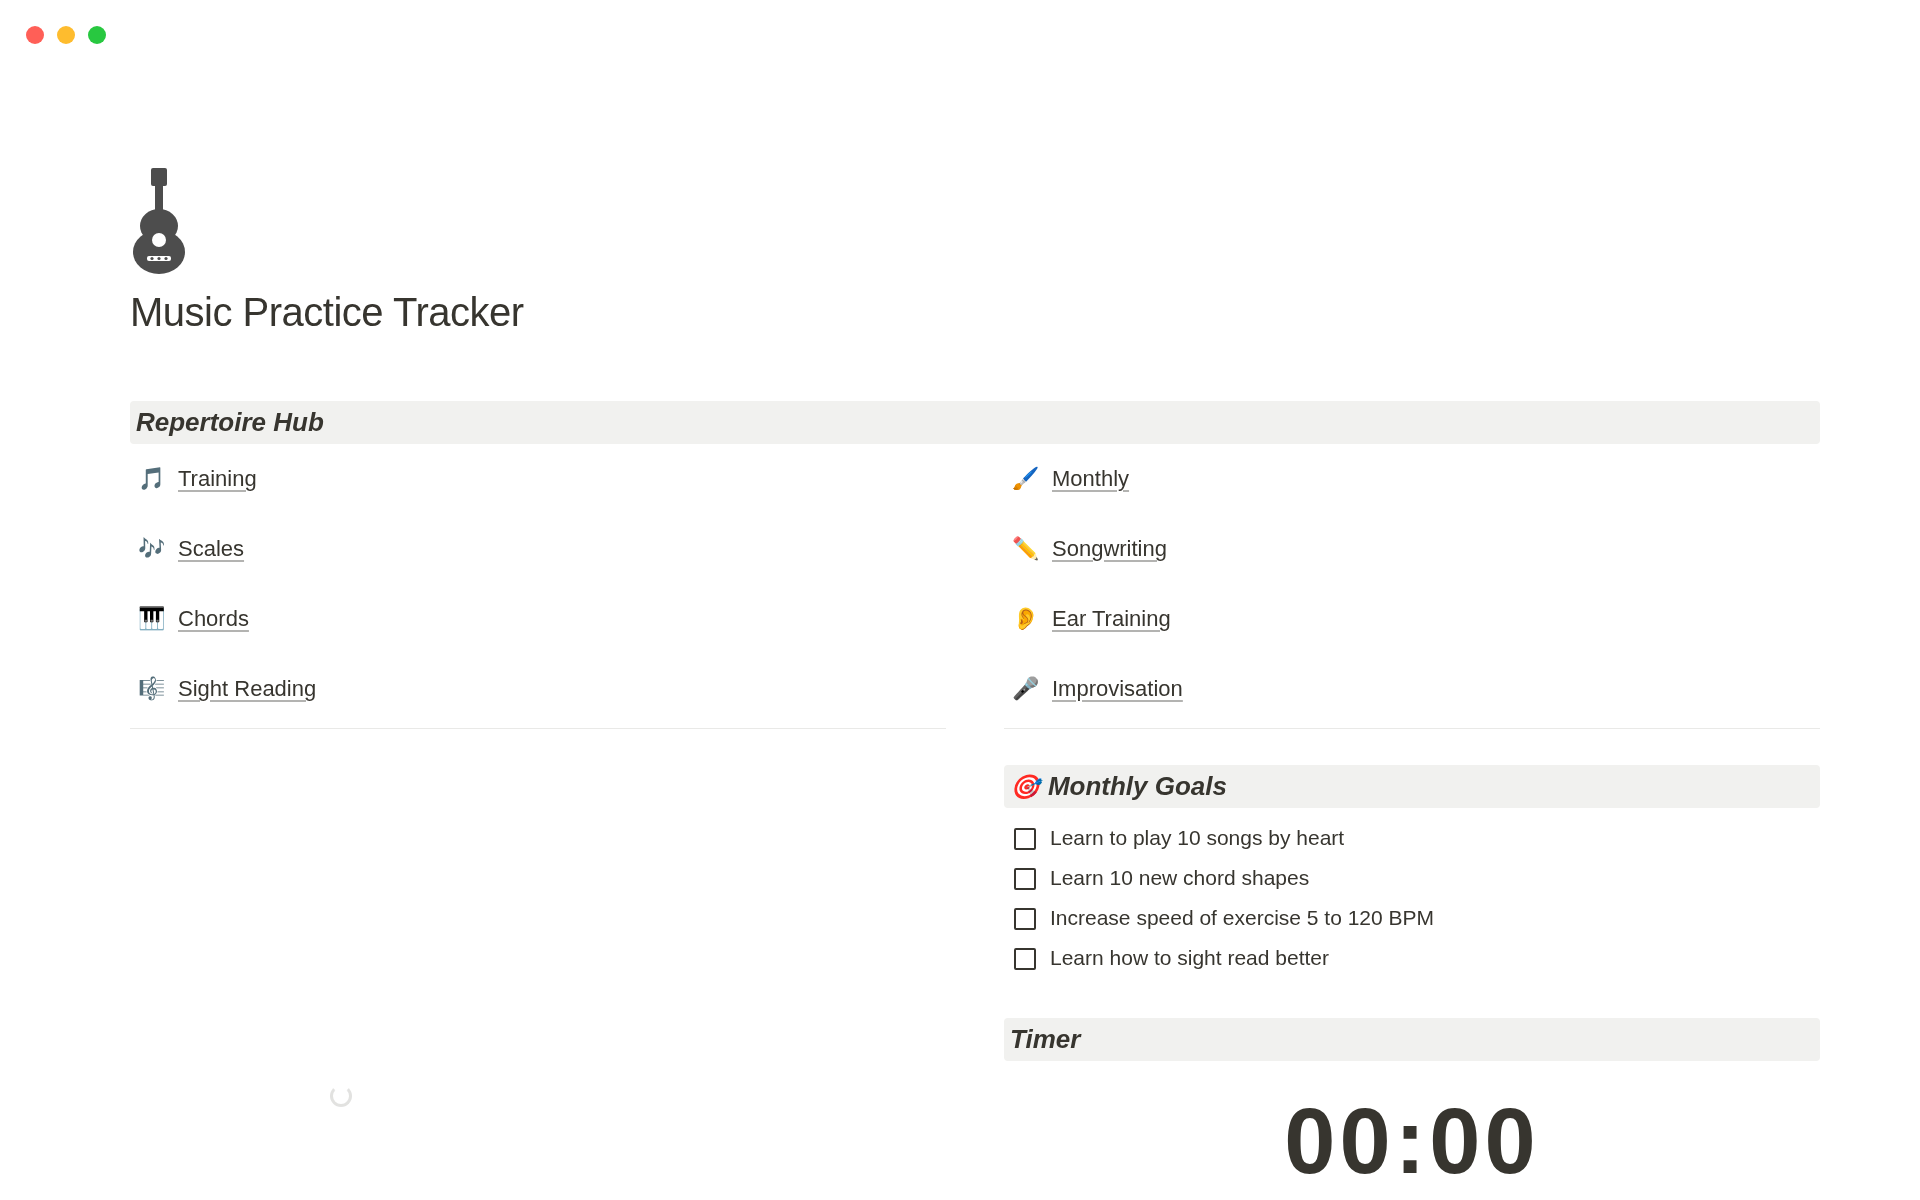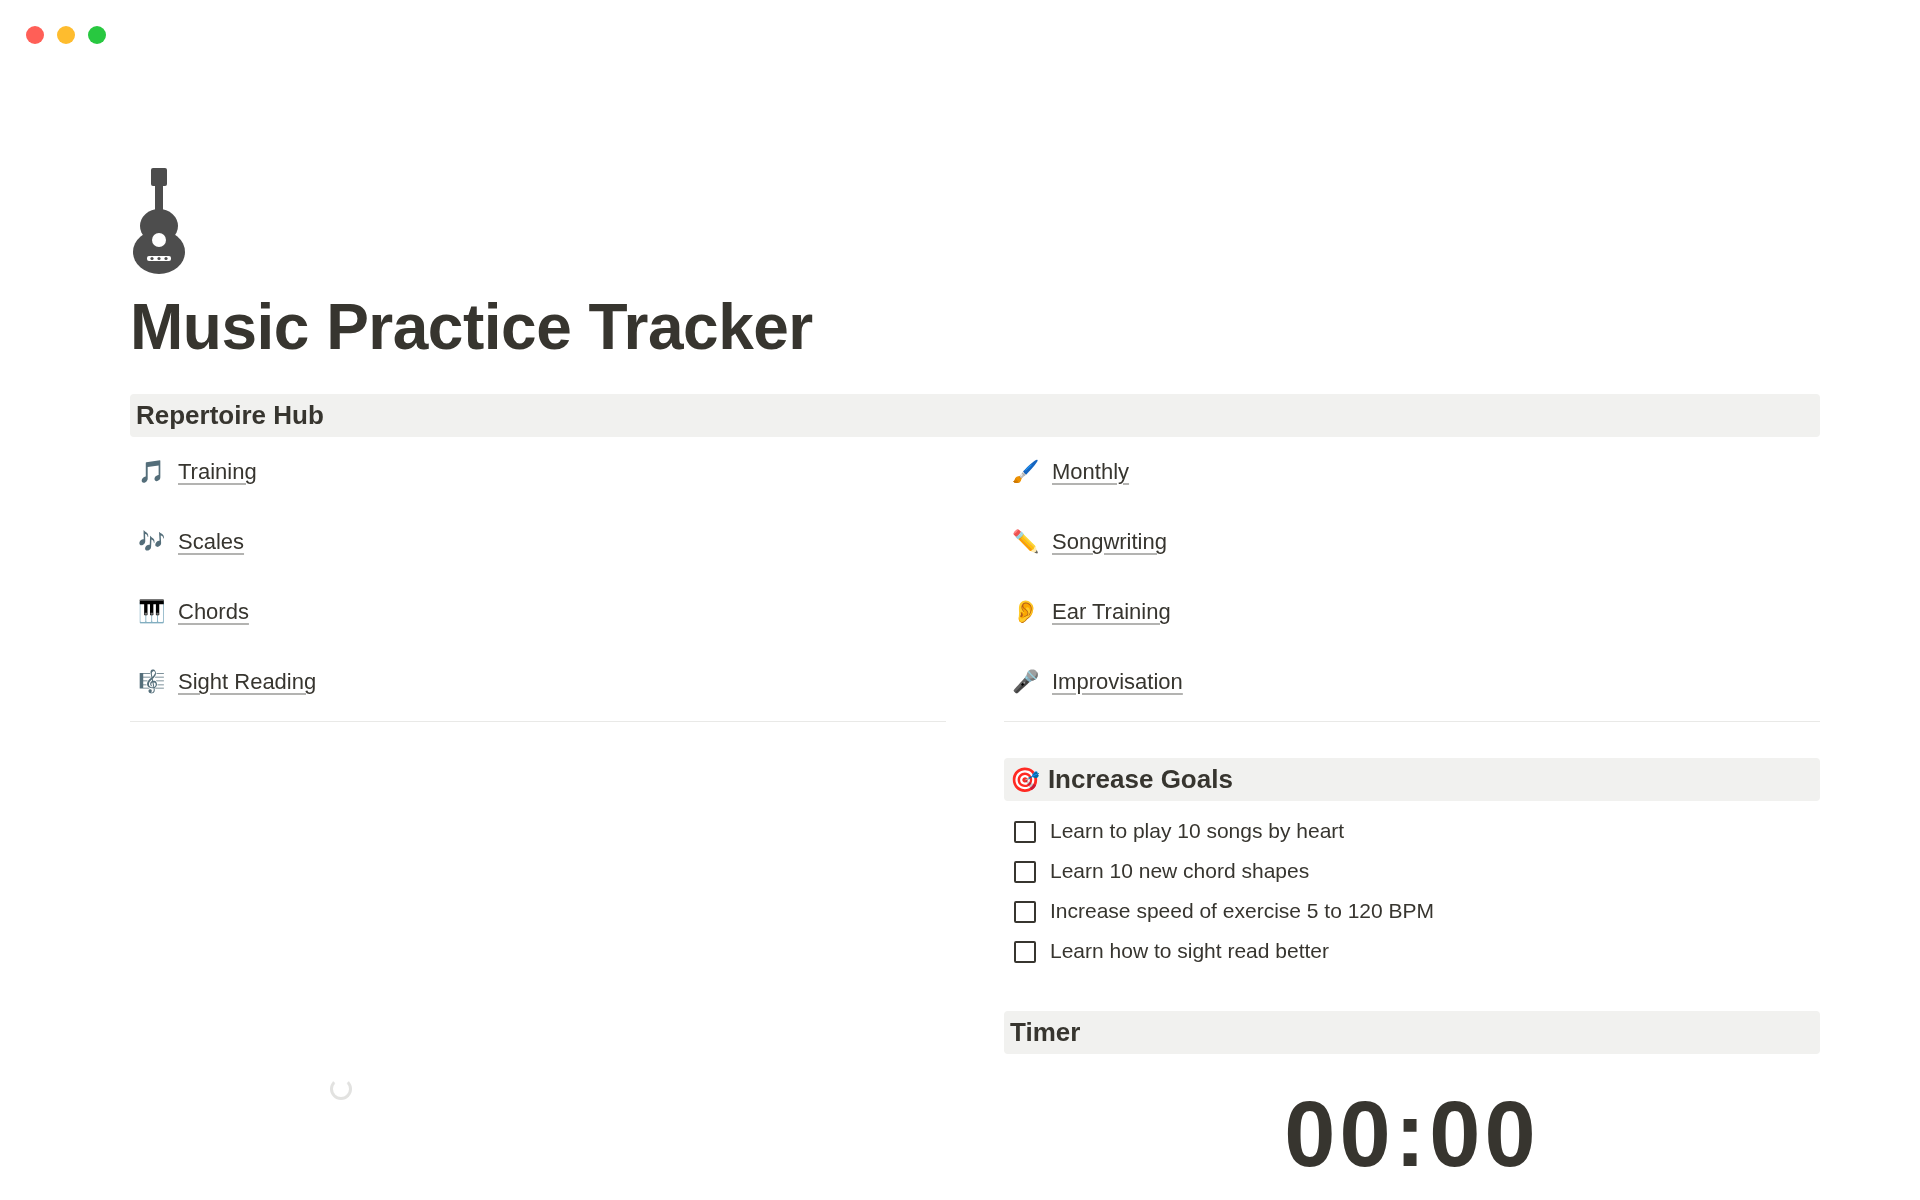--- a/index.html
+++ b/index.html
@@ -35,34 +35,35 @@
     right: 100px;
     top: 168px;
   }
 
   .page-icon {
     margin-bottom: 14px;
   }
   .page-icon svg { display: block; }
 
   .page-title {
-    font-size: 64px;
-    font-weight: 700;
+    font-size: 40px;
+    font-weight: 400;
     letter-spacing: -0.5px;
     color: #37352f;
-    margin-bottom: 30px;
+    margin-bottom: 66px;
   }
 
   .section-header {
     background: #f1f1ef;
     font-size: 26px;
     font-weight: 600;
     color: #37352f;
     padding: 6px 10px 6px 6px;
     border-radius: 4px;
+    font-style: italic;
   }
   .section-header.with-icon { display: flex; align-items: center; gap: 8px; }
   .section-header .emoji { font-size: 24px; }
 
   .two-col {
     display: flex;
     gap: 58px;
   }
   .col { flex: 1; min-width: 0; }
 
@@ -224,21 +225,21 @@
               <span class="link-icon" style="color: rgb(159, 107, 83);">🎤</span>
               <span class="link-label">Improvisation</span>
             </div>
           </div>
         <div class="divider"></div>
       </div>
 
       <div>
         <div class="section-header with-icon">
           <span class="emoji">🎯</span>
-          <span>Increase Goals</span>
+          <span>Monthly Goals</span>
         </div>
         <div class="goals-list" id="goals-list">
             <div class="goal-item">
               <div class="checkbox"></div>
               <span class="goal-label">Learn to play 10 songs by heart</span>
             </div>
             <div class="goal-item">
               <div class="checkbox"></div>
               <span class="goal-label">Learn 10 new chord shapes</span>
             </div>

